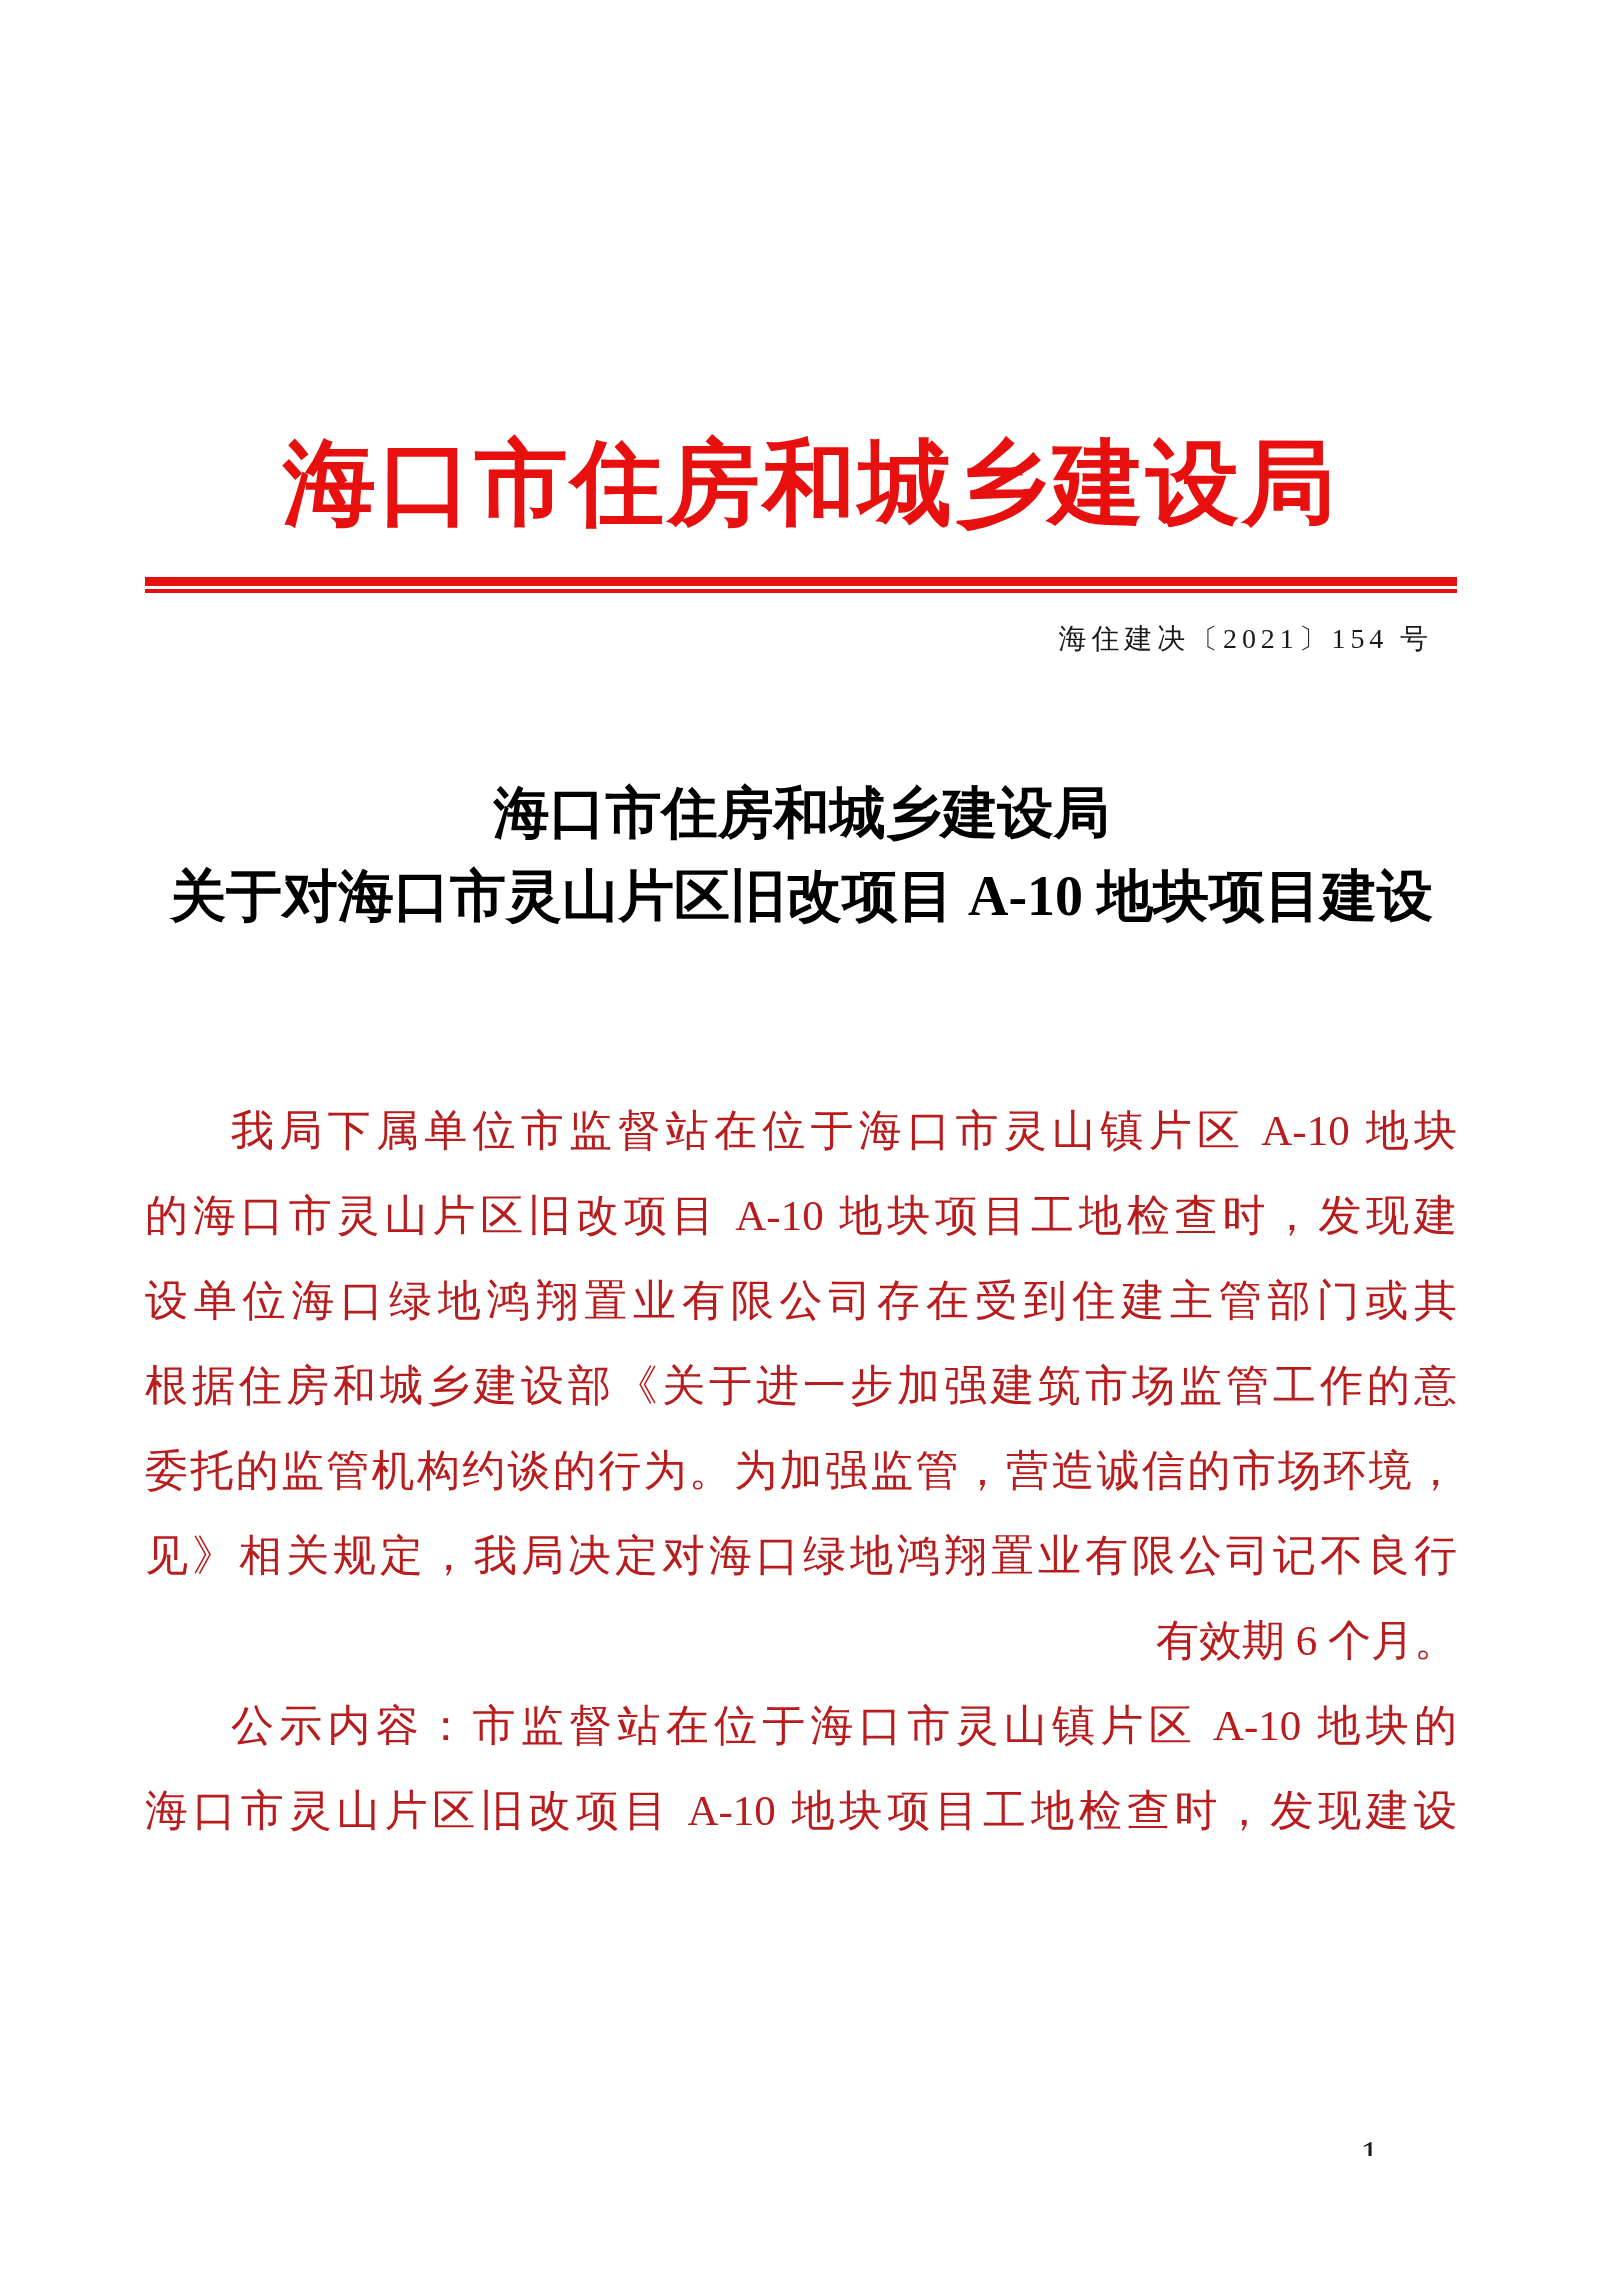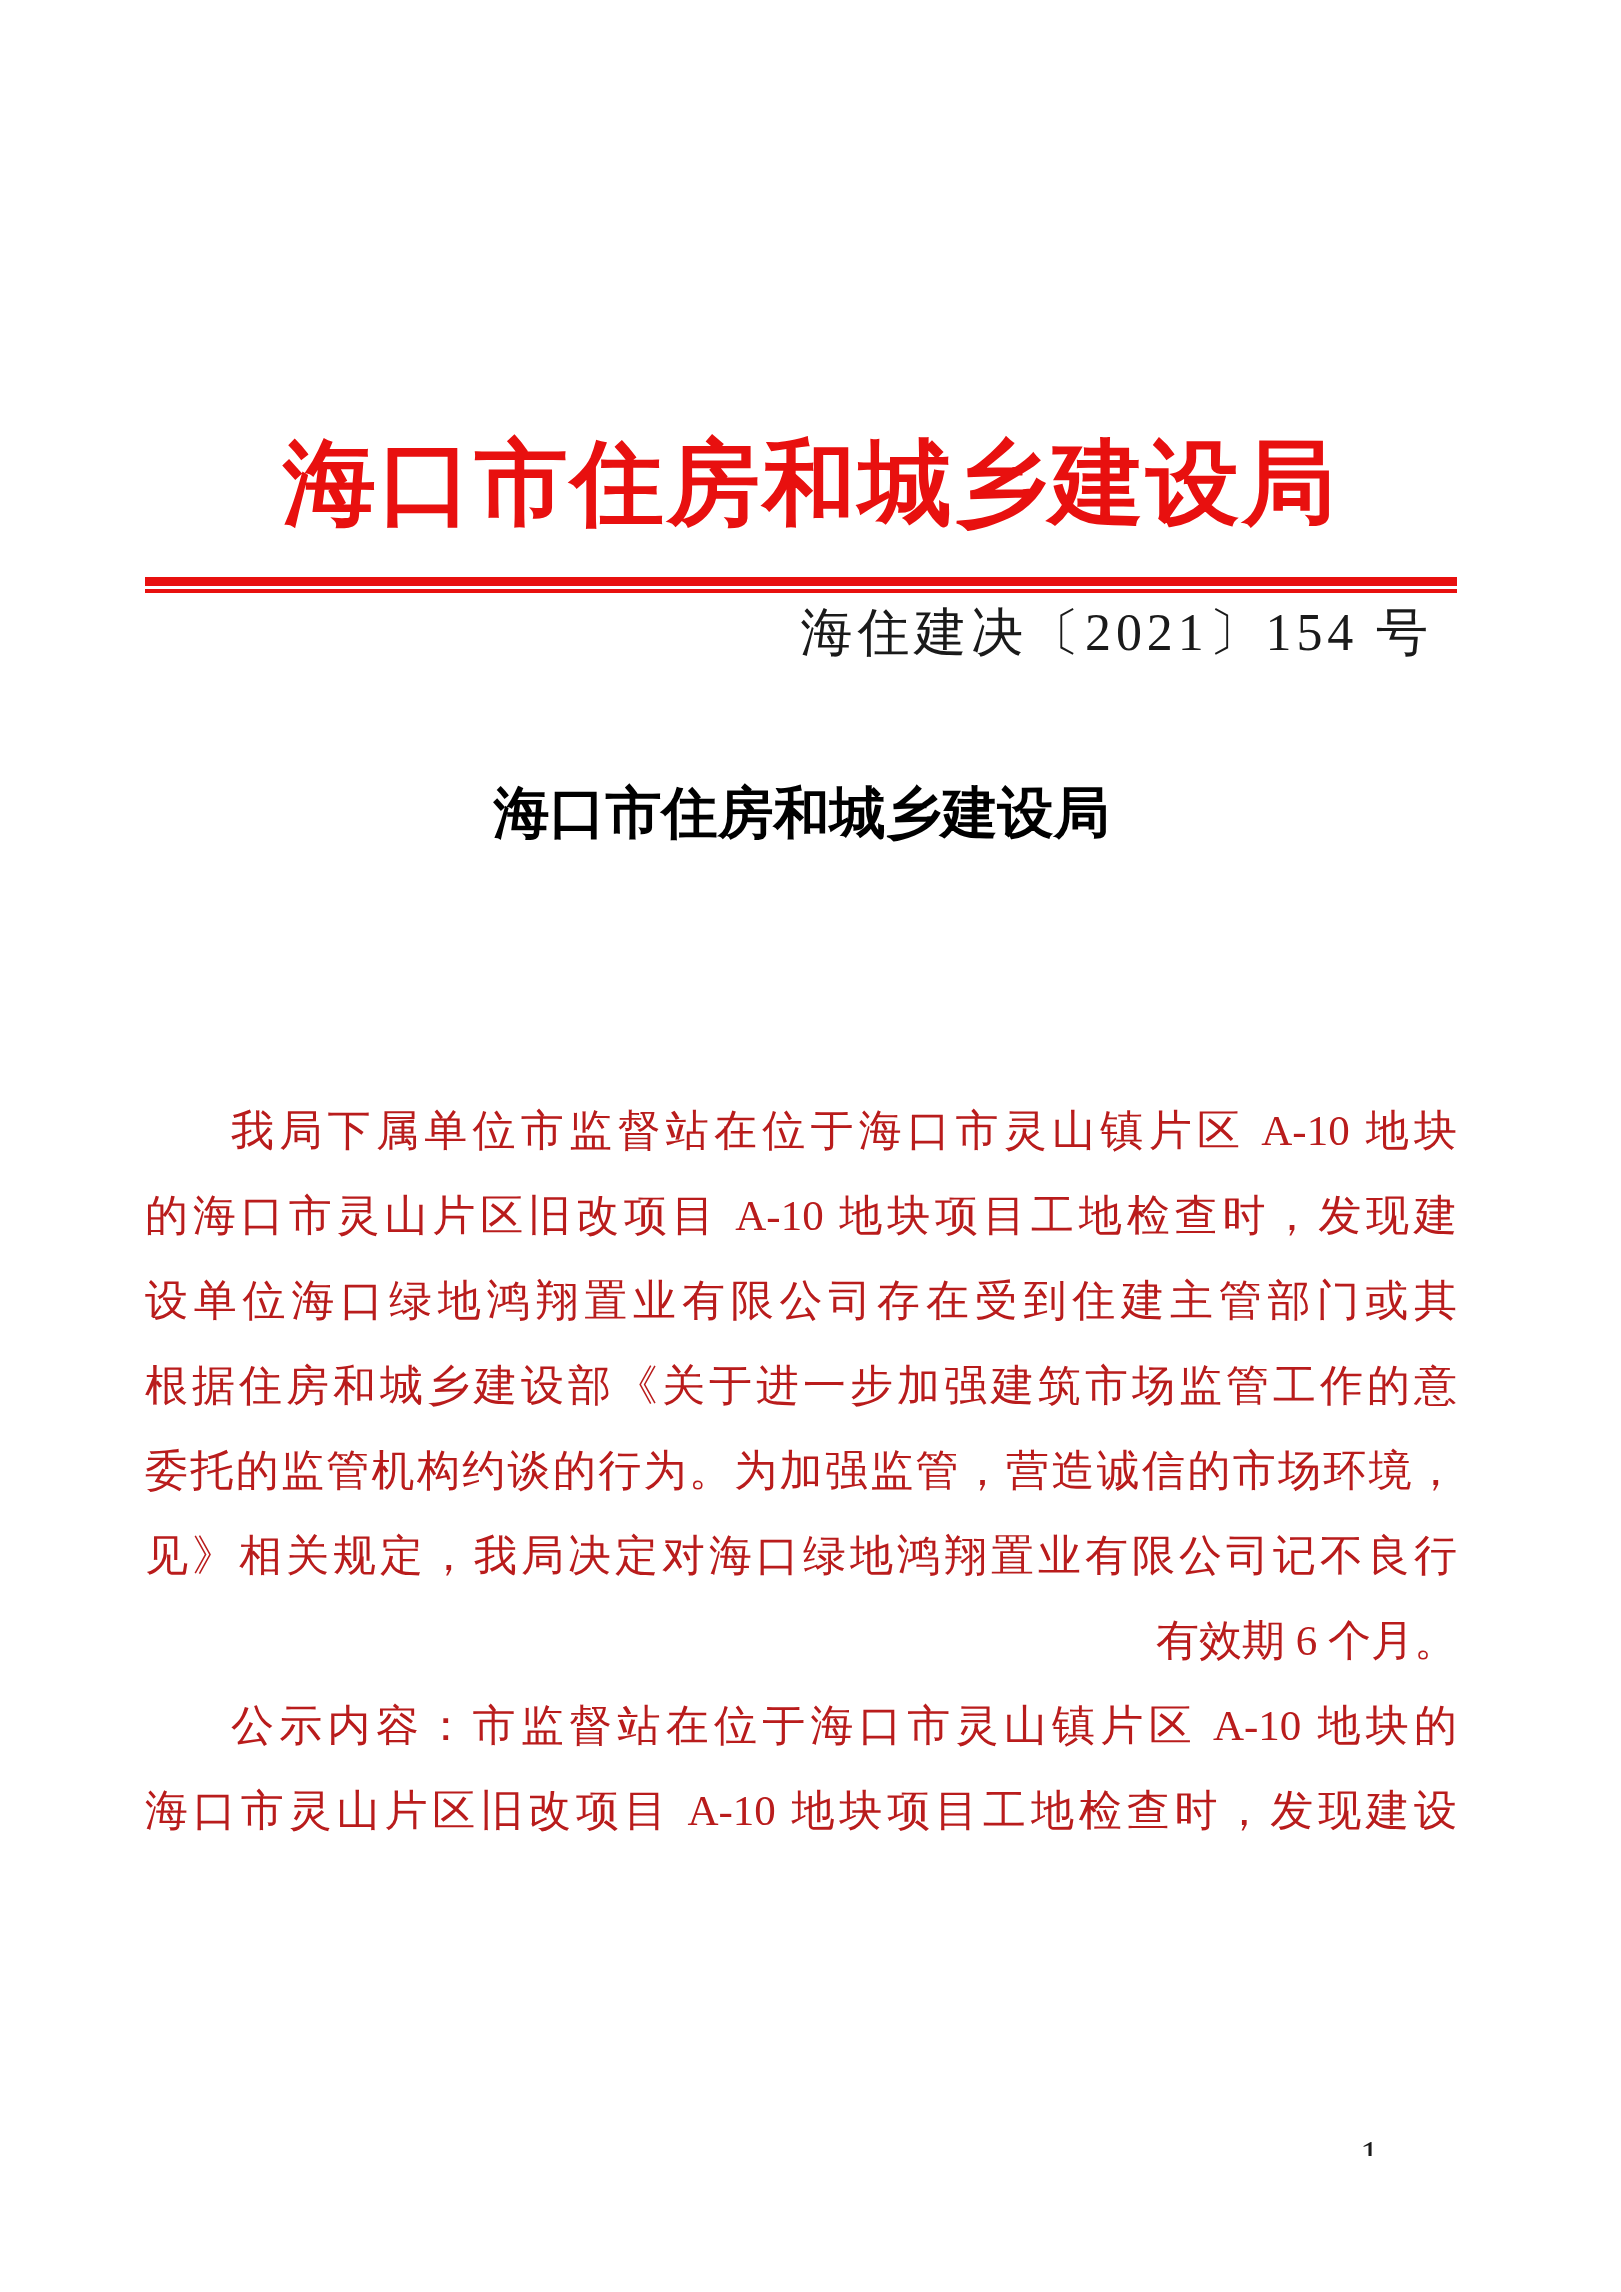--- a/index.html
+++ b/index.html
@@ -30,23 +30,23 @@
     left: 145px;
     width: 1312px;
     height: 2.9px;
     box-sizing: content-box;
     border-top: 9.8px solid var(--red, #e8100f);
     border-bottom: 4.9px solid var(--red, #e8100f);
     background: #ffffff;
   }
   .doc-number {
     position: absolute;
-    top: 598px;
+    top: 620px;
     right: 188px;
-    font-size: 52px;
+    font-size: 28px;
     color: #1a1a1a;
     letter-spacing: 4.9px;
     white-space: nowrap;
   }
   .title-block {
     position: absolute;
     top: 772px;
     left: 118px;
     width: 1367px;
     text-align: center;
@@ -101,20 +101,21 @@
 <div class="page">
 
   <div class="letterhead">海口市住房和城乡建设局</div>
 
   <div class="rule"></div>
 
   <div class="doc-number">海住建决〔2021〕154 号</div>
 
   <div class="title-block">
     <div class="title-line">海口市住房和城乡建设局</div>
+    <div class="title-line">关于对海口市灵山片区旧改项目 A-10 地块项目建设</div>
   </div>
 
   <div class="body-lines" id="body-lines">
       <div class="body-line indent justify">我局下属单位市监督站在位于海口市灵山镇片区 A-10 地块</div>
       <div class="body-line justify">的海口市灵山片区旧改项目 A-10 地块项目工地检查时，发现建</div>
       <div class="body-line justify">设单位海口绿地鸿翔置业有限公司存在受到住建主管部门或其</div>
       <div class="body-line justify">根据住房和城乡建设部《关于进一步加强建筑市场监管工作的意</div>
       <div class="body-line justify">委托的监管机构约谈的行为。为加强监管，营造诚信的市场环境，</div>
       <div class="body-line justify">见》相关规定，我局决定对海口绿地鸿翔置业有限公司记不良行</div>
       <div class="body-line">有效期 6 个月。</div>

